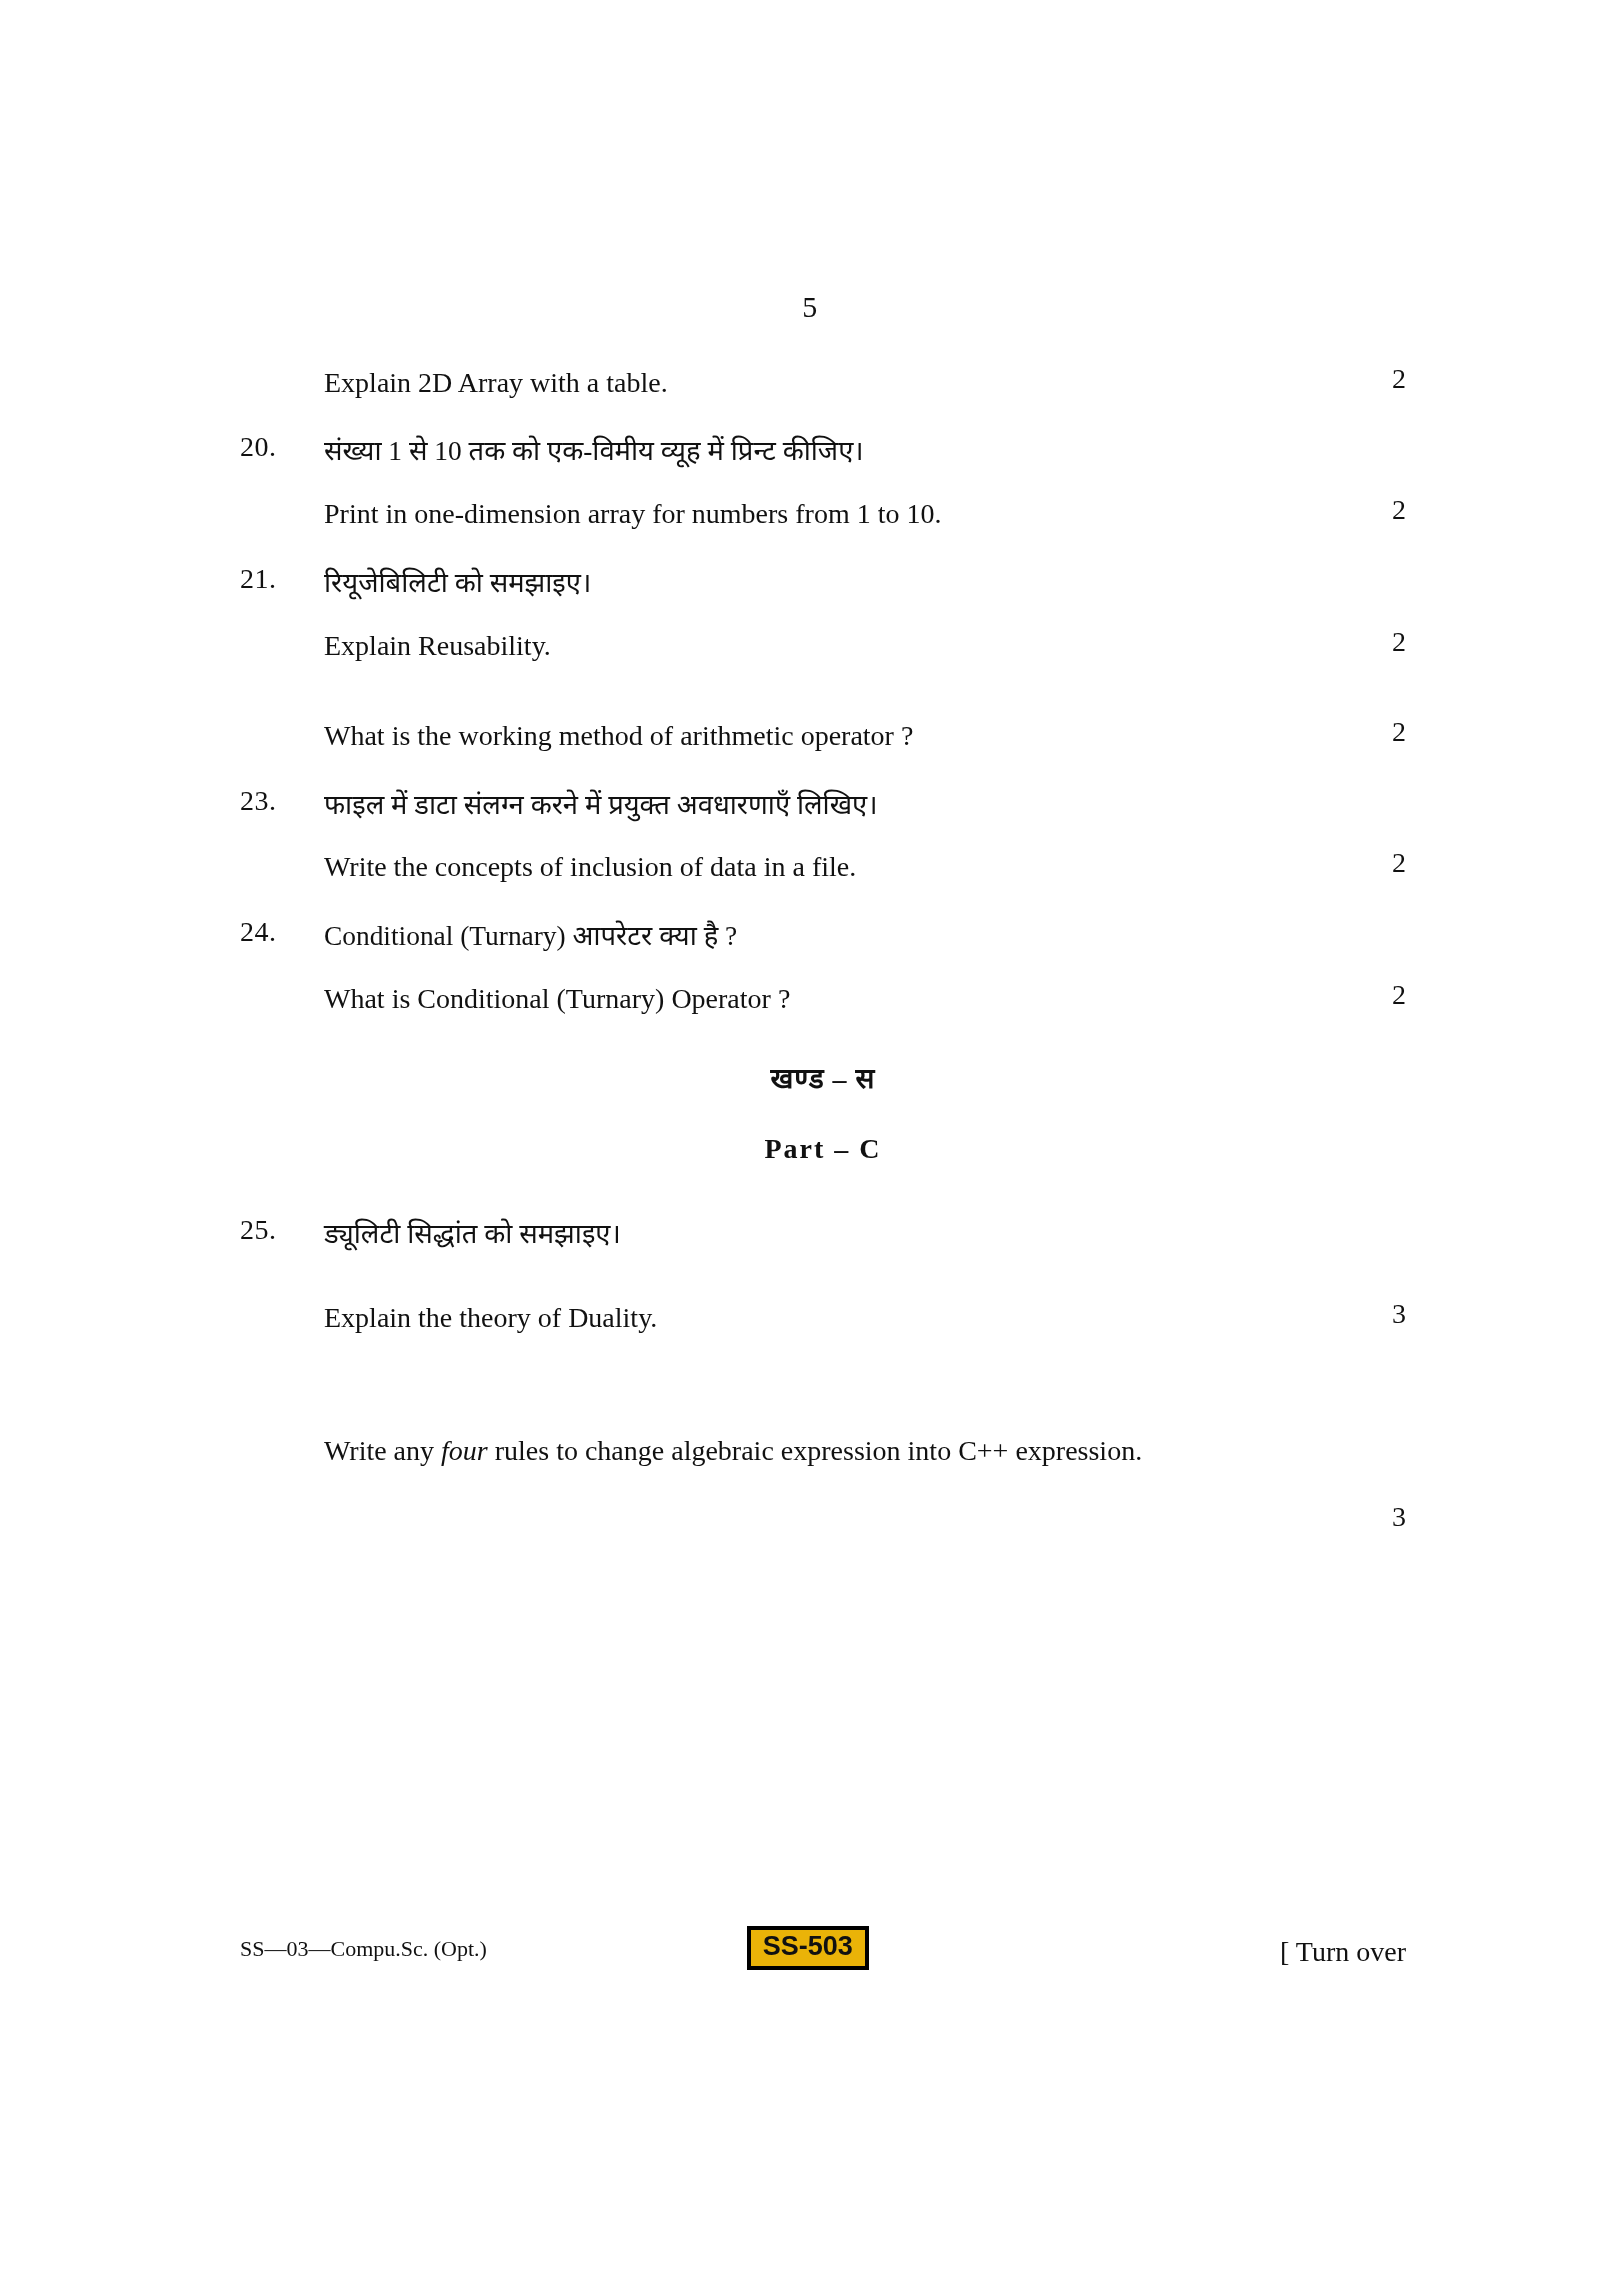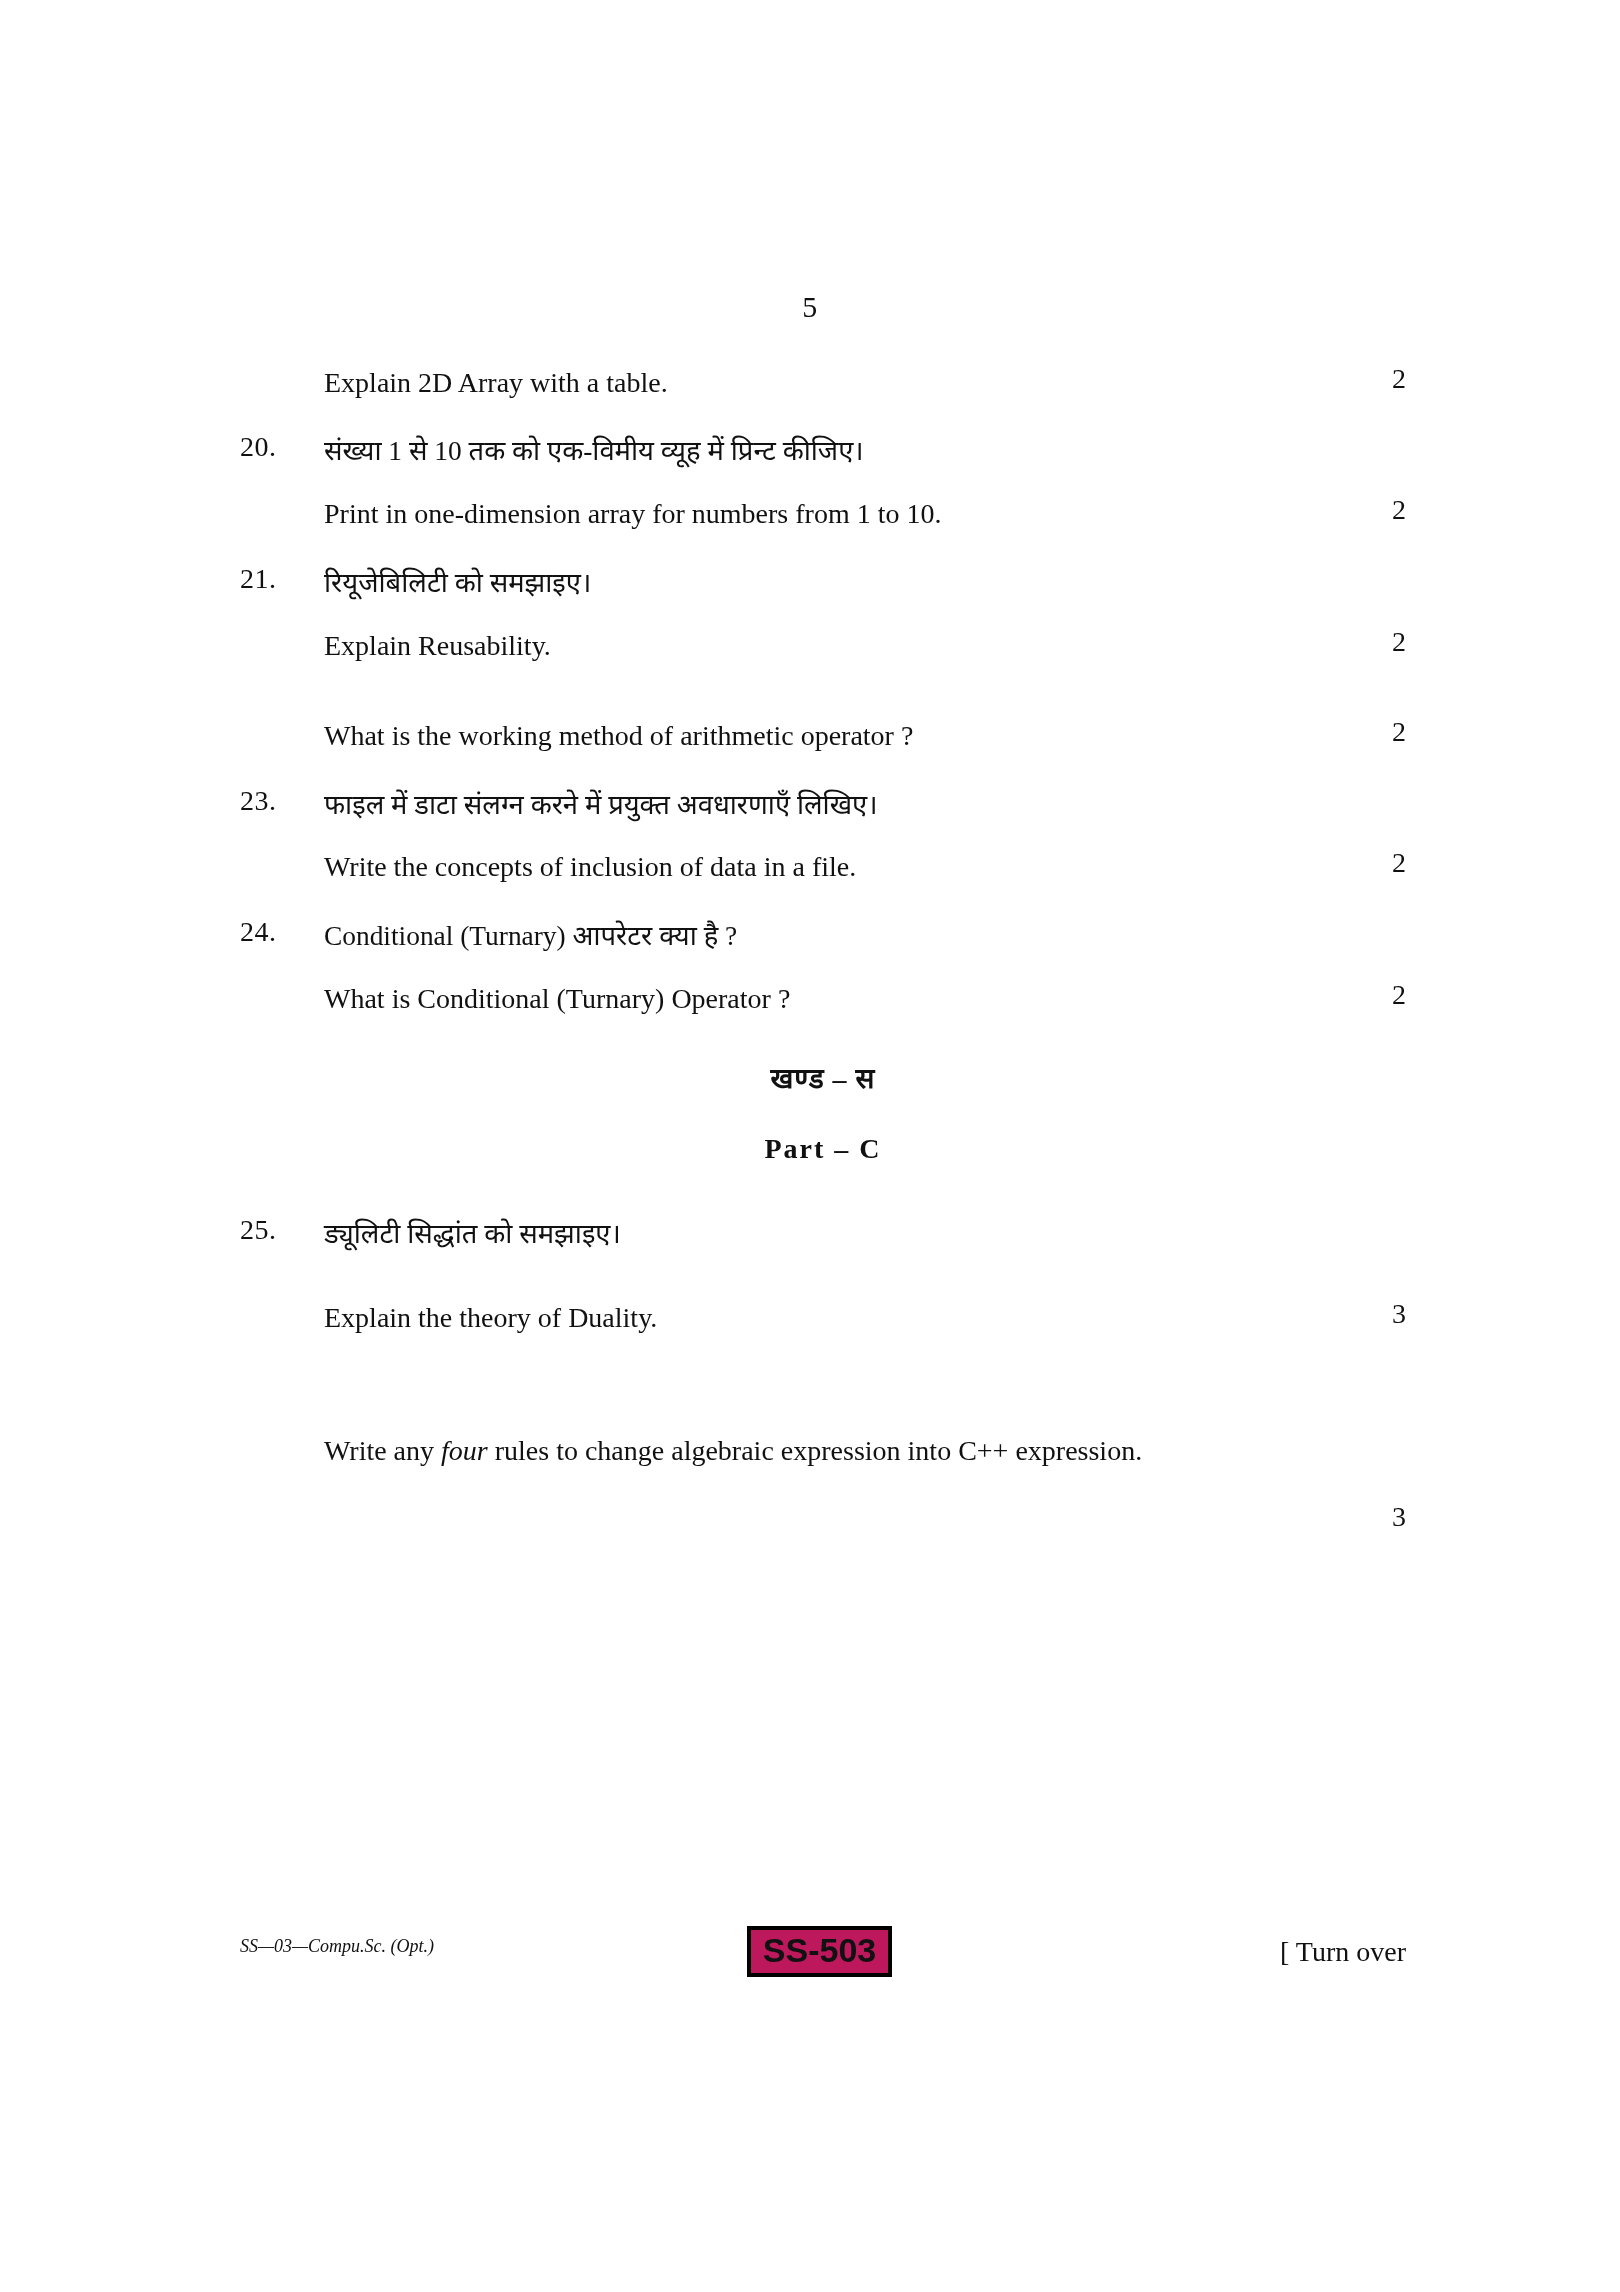--- a/index.html
+++ b/index.html
@@ -125,35 +125,34 @@
     position: absolute;
     left: 240px;
     top: 1926px;
     width: 1166px;
     height: 59px;
   }
   .footer-left {
     position: absolute;
     left: 0;
     top: 9.8px;
-    font-size: 18px;
-    font-style: italic;
+    font-size: 22px;
   }
   .footer-code {
     position: absolute;
     left: 507px;
     top: 0px;
     border: 4.9px solid #000000;
     padding: 2px 11.8px 3.9px 11.8px;
     font-family: "Liberation Sans", "DejaVu Sans", sans-serif;
     font-weight: bold;
-    font-size: 34px;
+    font-size: 27px;
     letter-spacing: 0px;
     line-height: 1.1;
-    background: #be185d;
+    background: #eab308;
   }
   .footer-right {
     position: absolute;
     right: 0;
     top: 9.8px;
     font-size: 28px;
   }
 </style>
 </head>
 <body>

